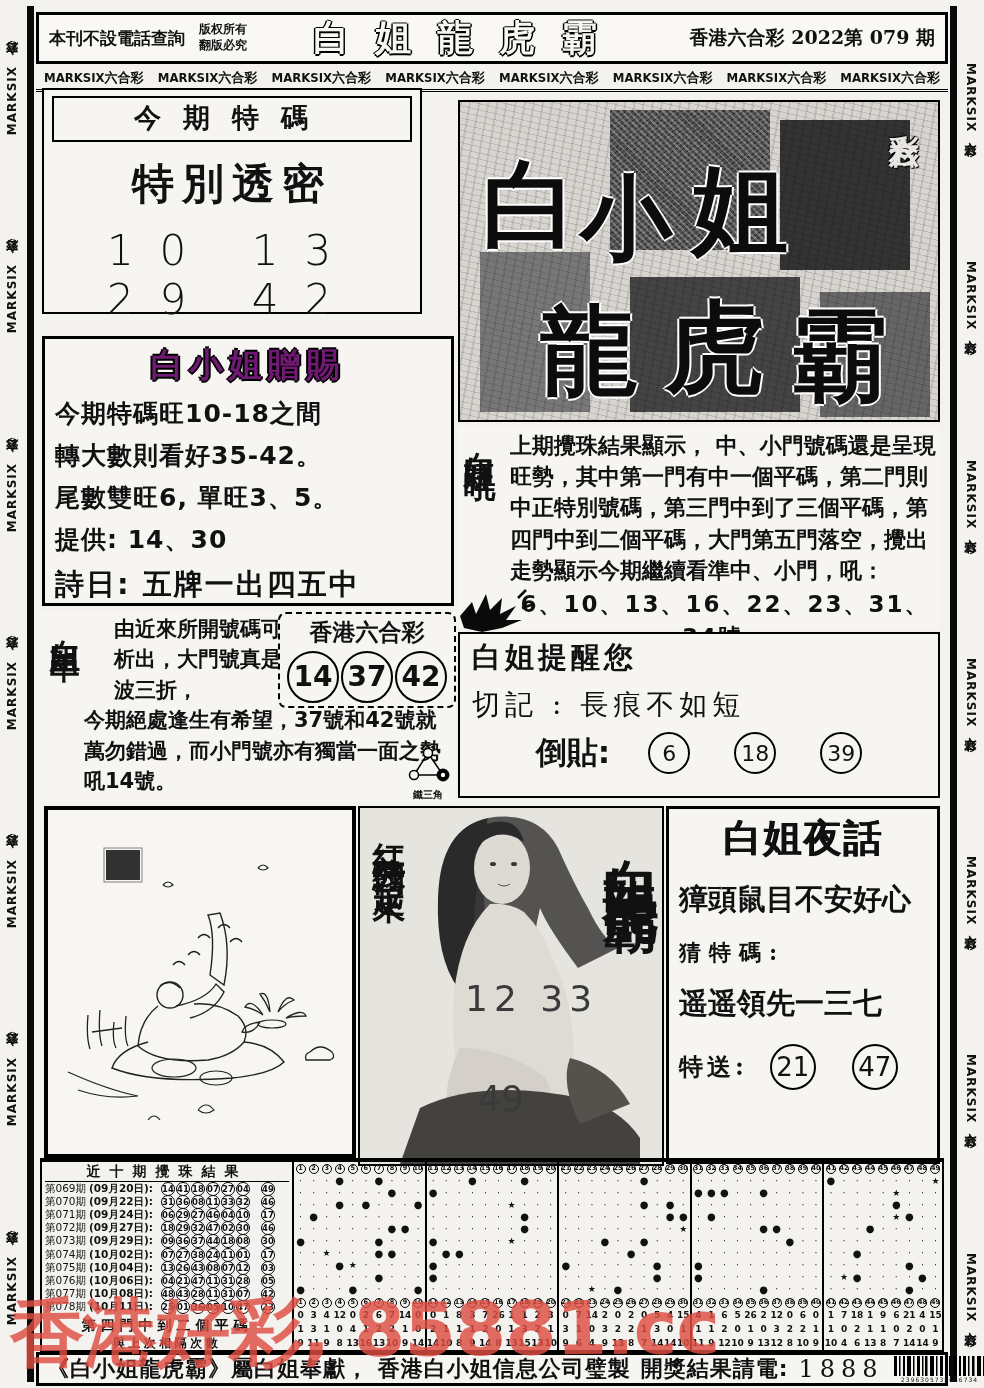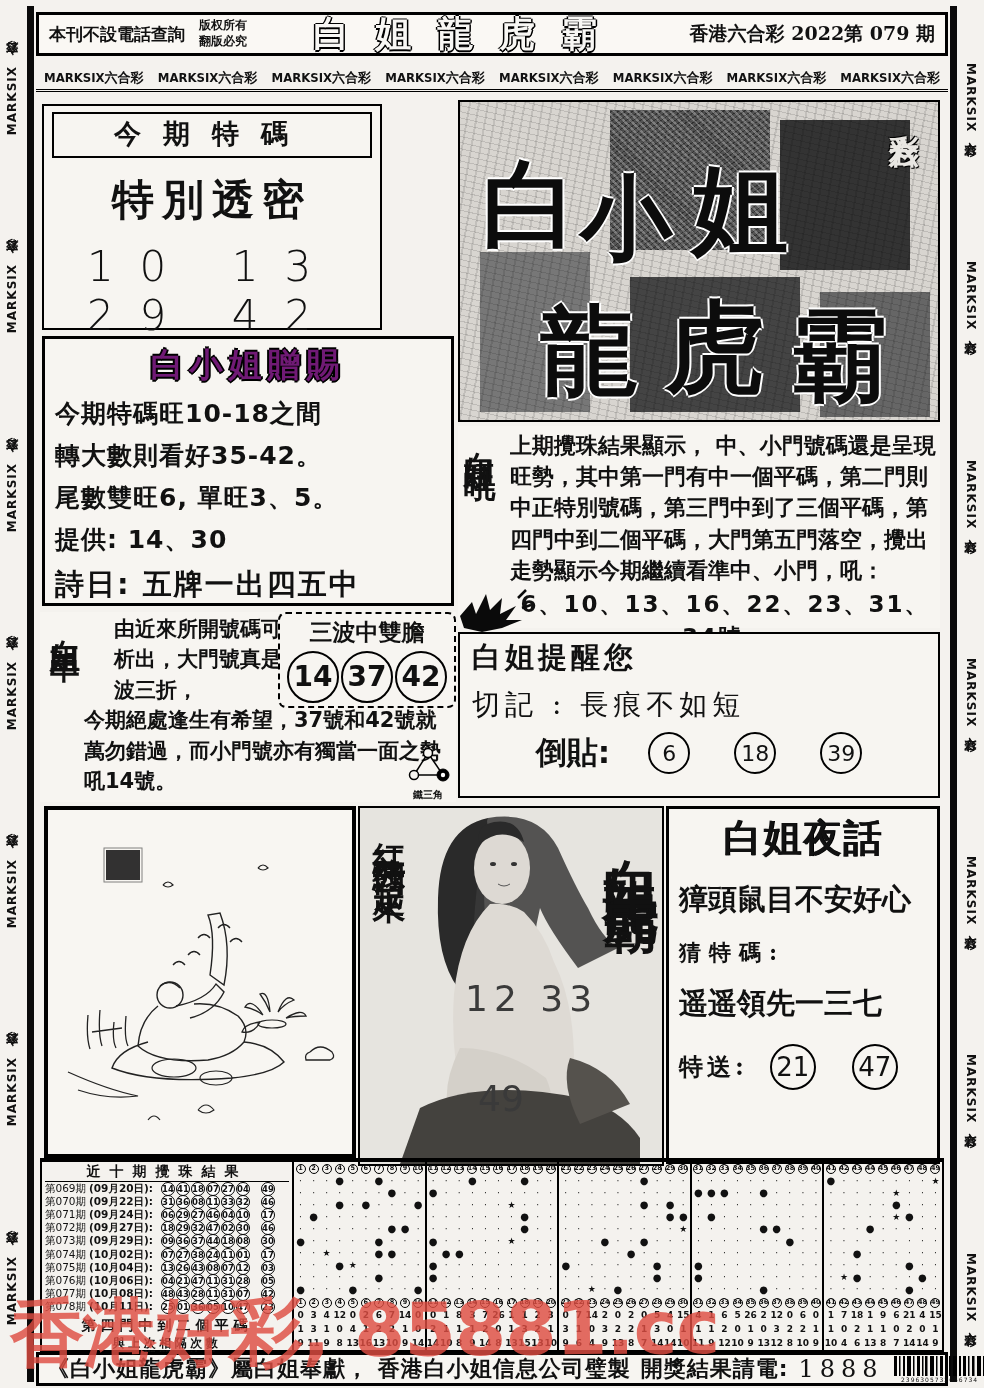--- a/index.html
+++ b/index.html
@@ -7,35 +7,35 @@
   body { font-family:"DejaVu Sans", sans-serif; color:#111; }
   .page { position:relative; width:984px; height:1388px; background:#f4f2ee; margin:0 auto; overflow:hidden; }
 
   
   .edge-strip { position:absolute; top:0; width:24px; height:1388px; display:flex; flex-direction:column; justify-content:space-around; align-items:center; }
   .edge-strip span { writing-mode:vertical-rl; transform:rotate(180deg); font-size:12px; font-weight:bold; letter-spacing:1px; white-space:nowrap; }
   .edge-strip.right span { transform:none; }
   .edge-bar { position:absolute; top:6px; width:7px; height:1376px; background:#0a0a0a; }
 
   
-  .header { position:absolute; left:36px; top:12px; width:912px; height:44px; border:3px solid #000; background:#faf8f4; display:flex; align-items:center; padding:0 10px; gap:14px; }
+  .header { position:absolute; left:36px; top:12px; width:912px; height:52px; border:3px solid #000; background:#faf8f4; display:flex; align-items:center; padding:0 10px; gap:14px; }
   .hdr-left { font-weight:bold; font-size:17px; white-space:nowrap; }
   .hdr-copy { font-size:12px; font-weight:bold; line-height:1.3; white-space:nowrap; }
   .hdr-title { flex:1; text-align:center; font-family:"DejaVu Serif", serif; font-size:36px; font-weight:bold; letter-spacing:26px; color:#f8f7f4; text-shadow:-1.5px 0 #000, 1.5px 0 #000, 0 -1.5px #000, 0 1.5px #000, 1px 1px 0 #000; white-space:nowrap; }
   .hdr-right { font-family:"DejaVu Serif", serif; font-size:19px; font-weight:bold; white-space:nowrap; }
 
   .marksix-row { position:absolute; left:36px; top:70px; width:912px; height:22px; display:flex; justify-content:space-between; align-items:center; border-bottom:3px double #000; padding:0 8px 4px 8px; }
   .marksix-row span { font-size:13px; font-weight:bold; font-stretch:condensed; }
 
   
   .blk { position:absolute; background:#f7f5f1; }
   .bordered { border:3px solid #000; }
 
   
-  .box-special { left:42px; top:104px; width:340px; height:226px; border:2px solid #000; padding:6px 8px; }
+  .box-special { left:42px; top:88px; width:380px; height:226px; border:2px solid #000; padding:6px 8px; }
   .sp-title { border:2px solid #000; text-align:center; font-size:27px; font-weight:bold; letter-spacing:22px; padding:2px 0 4px 0; }
   .sp-row { display:flex; justify-content:space-around; font-size:30px; font-weight:bold; margin-top:10px; }
   .sp-mid { text-align:center; font-size:42px; font-weight:bold; letter-spacing:8px; margin-top:14px; font-family:"DejaVu Serif", serif; }
   .sp-nums { text-align:center; font-size:42px; letter-spacing:26px; margin-top:14px; font-weight:300; }
 
   
   .box-gift { left:42px; top:336px; width:412px; height:270px; padding:4px 10px; }
   .gift-title { text-align:center; font-size:33px; font-weight:bold; letter-spacing:6px; color:#701a75; text-shadow:-2px 0 #000,2px 0 #000,0 -2px #000,0 2px #000,1px 1px #000; }
   .gift-line { font-size:25px; font-weight:bold; margin-top:9px; letter-spacing:1px; white-space:nowrap; }
   .gift-poem { font-size:29px; font-weight:bold; margin-top:9px; letter-spacing:2px; white-space:nowrap; }
@@ -190,21 +190,21 @@
       </div>
     <div class="gift-poem">詩日:  五牌一出四五中</div>
   </div>
 
   <div class="blk sec-three">
     <div class="vtitle three-vtitle">白姐三中二</div>
     <div class="three-body">
       <span class="three-text-top">由近來所開號碼可分析出，大門號真是一波三折，</span>
       <span>今期絕處逢生有希望，37號和42號就萬勿錯過，而小門號亦有獨當一面之勢吼14號。</span>
       <div class="three-box">
-        <div class="three-box-title">三波中雙膽</div>
+        <div class="three-box-title">香港六合彩</div>
         <div class="big-circles" id="three-circles">
             <span class="c-big">14</span>
             <span class="c-big">37</span>
             <span class="c-big">42</span>
           </div>
       </div>
       <div class="tri-logo">
         <svg width="44" height="36" viewBox="0 0 44 36">
           <line x1="22" y1="6" x2="8" y2="28" stroke="#000" stroke-width="1.5"></line>
           <line x1="22" y1="6" x2="37" y2="28" stroke="#000" stroke-width="1.5"></line>

